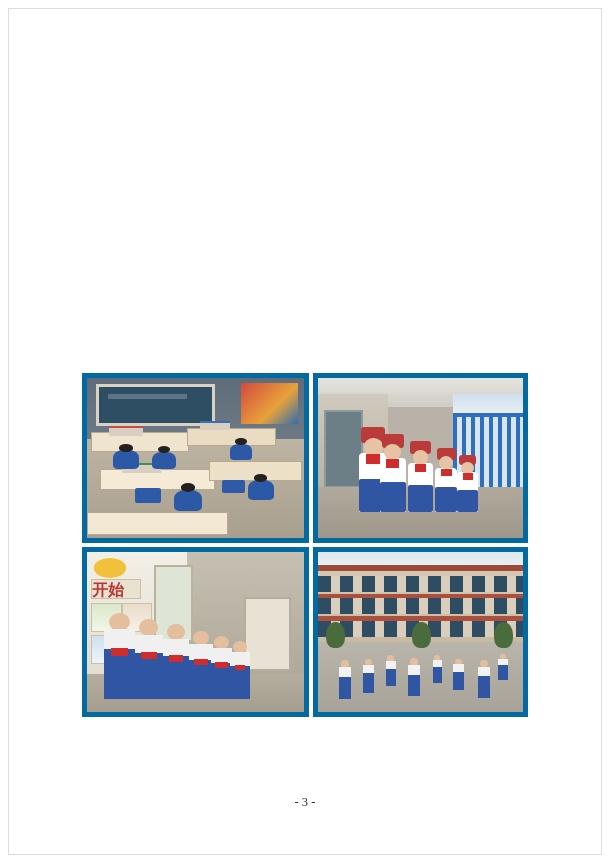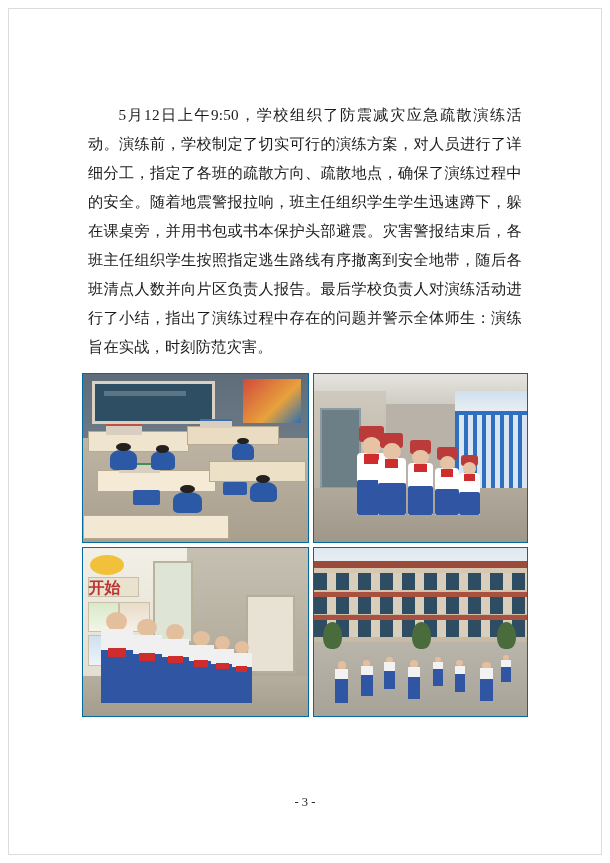--- a/index.html
+++ b/index.html
@@ -53,21 +53,21 @@
     top: 373px;
     width: 446px;
     display: grid;
     grid-template-columns: 227px 215px;
     grid-template-rows: 170px 170px;
     gap: 4px 4px;
   }
   .photo {
     position: relative;
     overflow: hidden;
-    border: 1px solid #0369a1;
+    border: 5px solid #0369a1;
     box-sizing: border-box;
   }
   .photo .sky {
     position: absolute;
     left: 0; right: 0; top: 0;
   }
 
   
   .p1 { background: linear-gradient(#c9c2b4, #b4ab9c); }
   .p1 .back-wall {
@@ -314,23 +314,20 @@
     color: #222;
     font-family: "Liberation Serif", "DejaVu Serif", serif;
   }
 </style>
 </head>
 <body>
 
 <div class="page">
   <div class="page-border"></div>
 
-  <div class="content">
-    <p class="body-text">5月12日上午9:50，学校组织了防震减灾应急疏散演练活动。演练前，学校制定了切实可行的演练方案，对人员进行了详细分工，指定了各班的疏散方向、疏散地点，确保了演练过程中的安全。随着地震警报拉响，班主任组织学生学生迅速蹲下，躲在课桌旁，并用书包或书本保护头部避震。灾害警报结束后，各班主任组织学生按照指定逃生路线有序撤离到安全地带，随后各班清点人数并向片区负责人报告。最后学校负责人对演练活动进行了小结，指出了演练过程中存在的问题并警示全体师生：演练旨在实战，时刻防范灾害。</p>
-  </div>
 
   <div class="photo-grid">
 
     <div class="photo p1">
       <div class="back-wall"></div>
       <div class="board"></div>
       <div class="poster"></div>
       <div class="floor"></div>
       <div class="desk desk-a"></div>
       <div class="desk desk-b"></div>

